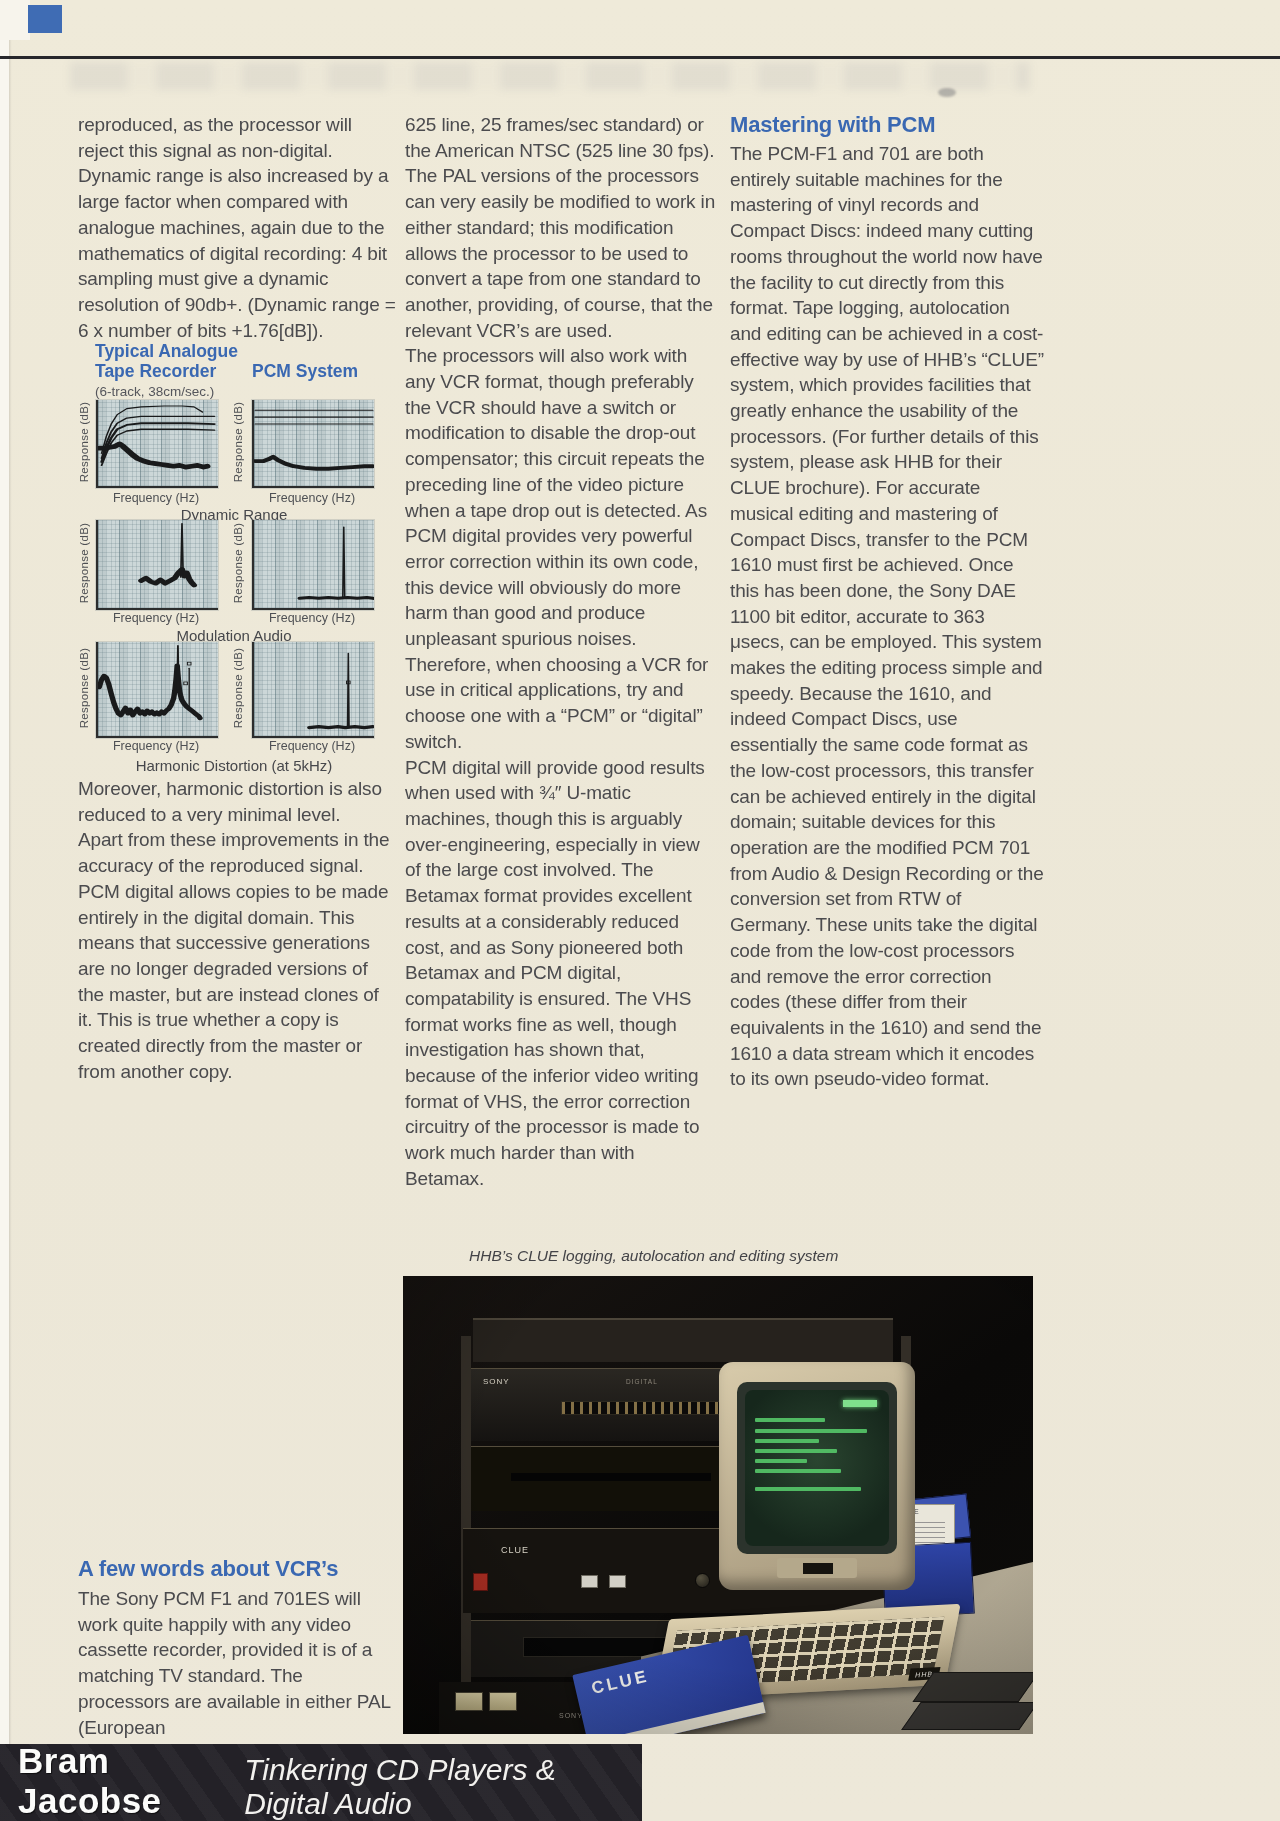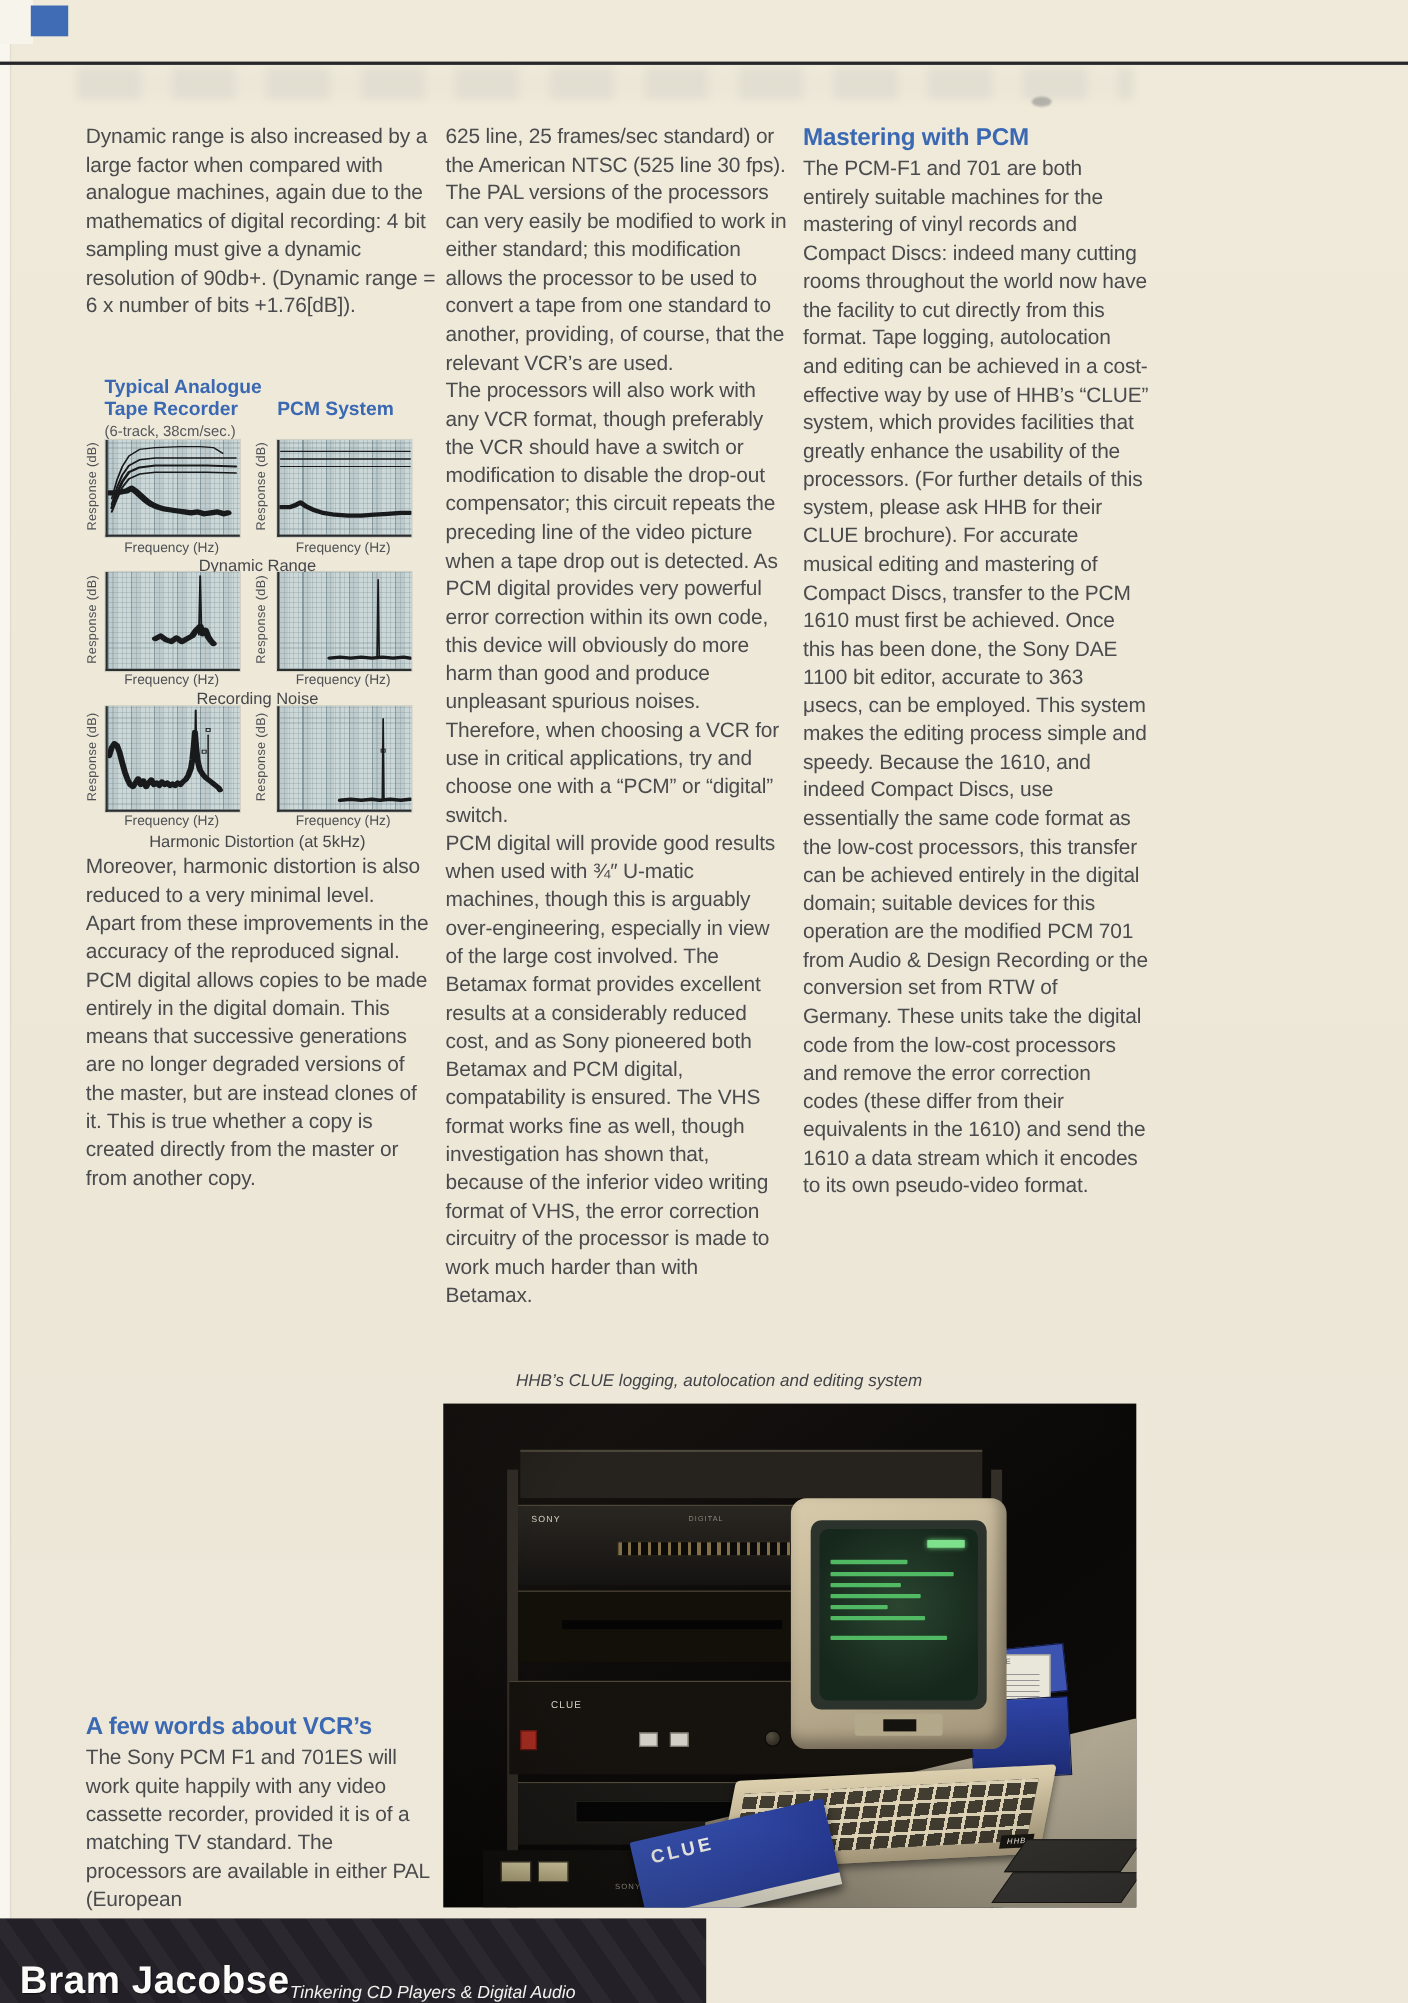--- a/index.html
+++ b/index.html
@@ -73,35 +73,36 @@
   .floppy{background:#34322e;transform:skewX(-35deg);border:1px solid #1a1917}
   .vignette{left:0;top:0;width:630px;height:458px;pointer-events:none;
             background:radial-gradient(ellipse at 58% 38%,transparent 55%,rgba(0,0,0,.38))}
   
   .footer{left:0;top:1744px;width:642px;height:77px;display:flex;align-items:flex-end;
           background:
            repeating-linear-gradient(55deg,rgba(255,255,255,.035) 0 14px,transparent 14px 34px),
            #232127}
   .fname{font-size:35px;font-weight:bold;color:#fcfcfb;letter-spacing:.5px;margin-left:18px;
          text-shadow:1px 1px 1px rgba(0,0,0,.6)}
-  .ftag{font-size:16px;font-style:italic;color:#f2f1ee;}
+  .ftag{font-size:30px;font-style:italic;color:#f2f1ee;margin-left:26px}
 </style>
 </head>
 <body>
 
 <div id="page">
 
   <div class="abs edge-strip"></div>
   <div class="abs corner-white"></div>
   <div class="abs corner-blue"></div>
   <div class="abs top-rule"></div>
   <div class="abs ghost"></div>
   <div class="abs smudge"></div>
 
   <div class="abs col" style="left:78px;top:112px;width:318px">
+    <p>reproduced, as the processor will reject this signal as non-digital.</p>
     <p>Dynamic range is also increased by a large factor when compared with analogue machines, again due to the mathematics of digital recording: 4 bit sampling must give a dynamic resolution of 90db+. (Dynamic range = 6 x number of bits +1.76[dB]).</p>
   </div>
 
   <div class="abs chead" style="left:95px;top:341px;width:150px">Typical Analogue Tape Recorder</div>
   <div class="abs csub" style="left:95px;top:384px">(6-track, 38cm/sec.)</div>
   <div class="abs chead" style="left:252px;top:361px;width:130px">PCM System</div>
 
   <div class="abs ylab" style="left:34px;top:436px">Response (dB)</div>
   <div class="abs plot h1" style="left:96px;top:400px">
       <svg viewBox="0 0 100 100" preserveAspectRatio="none">
@@ -134,21 +135,21 @@
     </div>
   <div class="abs ylab" style="left:188px;top:557px">Response (dB)</div>
   <div class="abs plot h2" style="left:252px;top:520px">
       <svg viewBox="0 0 100 100" preserveAspectRatio="none">
         <polyline points="38,89 46,88 54,89 62,88 70,89 78,88 86,89 94,88 99,89" fill="none" stroke="#191a1b" stroke-width="3.5" stroke-linejoin="round" stroke-linecap="round"></polyline>
         <polyline points="74,88 74.8,8 75.6,88" fill="none" stroke="#191a1b" stroke-width="1.3" stroke-linejoin="round" stroke-linecap="round"></polyline>
       </svg>
     </div>
   <div class="abs xlab" style="left:96px;top:611px">Frequency (Hz)</div>
   <div class="abs xlab" style="left:252px;top:611px">Frequency (Hz)</div>
-  <div class="abs ccap" style="left:96px;top:627px">Recording Noise</div>
+  <div class="abs ccap" style="left:96px;top:627px">Modulation Audio</div>
 
   <div class="abs ylab" style="left:34px;top:682px">Response (dB)</div>
   <div class="abs plot h3" style="left:96px;top:642px">
       <svg viewBox="0 0 100 100" preserveAspectRatio="none">
         <polyline points="1,48 3,40 5,36 7,38 9,45 11,55 13,64 15,71 17,76 19,78 21,74 23,70 25,76 27,72 29,78 31,74 33,71 35,76 37,74 39,77 41,73 43,76 45,74 47,77 49,75 51,77 53,74 55,76 57,73 59,71 61,67 63,60 64,52 65,40 66,25 67,40 68,52 69,58 70,62 72,66 74,69 76,71 78,73 80,75 82,77 84,79 85,81" fill="none" stroke="#191a1b" stroke-width="4.5" stroke-linejoin="round" stroke-linecap="round"></polyline>
         <polyline points="66,50 66.6,4 67.2,50" fill="none" stroke="#191a1b" stroke-width="1.5" stroke-linejoin="round" stroke-linecap="round"></polyline>
         <polyline points="76,72 76,28" fill="none" stroke="#191a1b" stroke-width="1.1" stroke-linejoin="round" stroke-linecap="round"></polyline>
         <rect x="74.5" y="21.5" width="3" height="3" fill="none" stroke="#191a1b" stroke-width="0.8"></rect>
         <rect x="71.5" y="42.5" width="3" height="3" fill="none" stroke="#191a1b" stroke-width="0.8"></rect>
       </svg>

